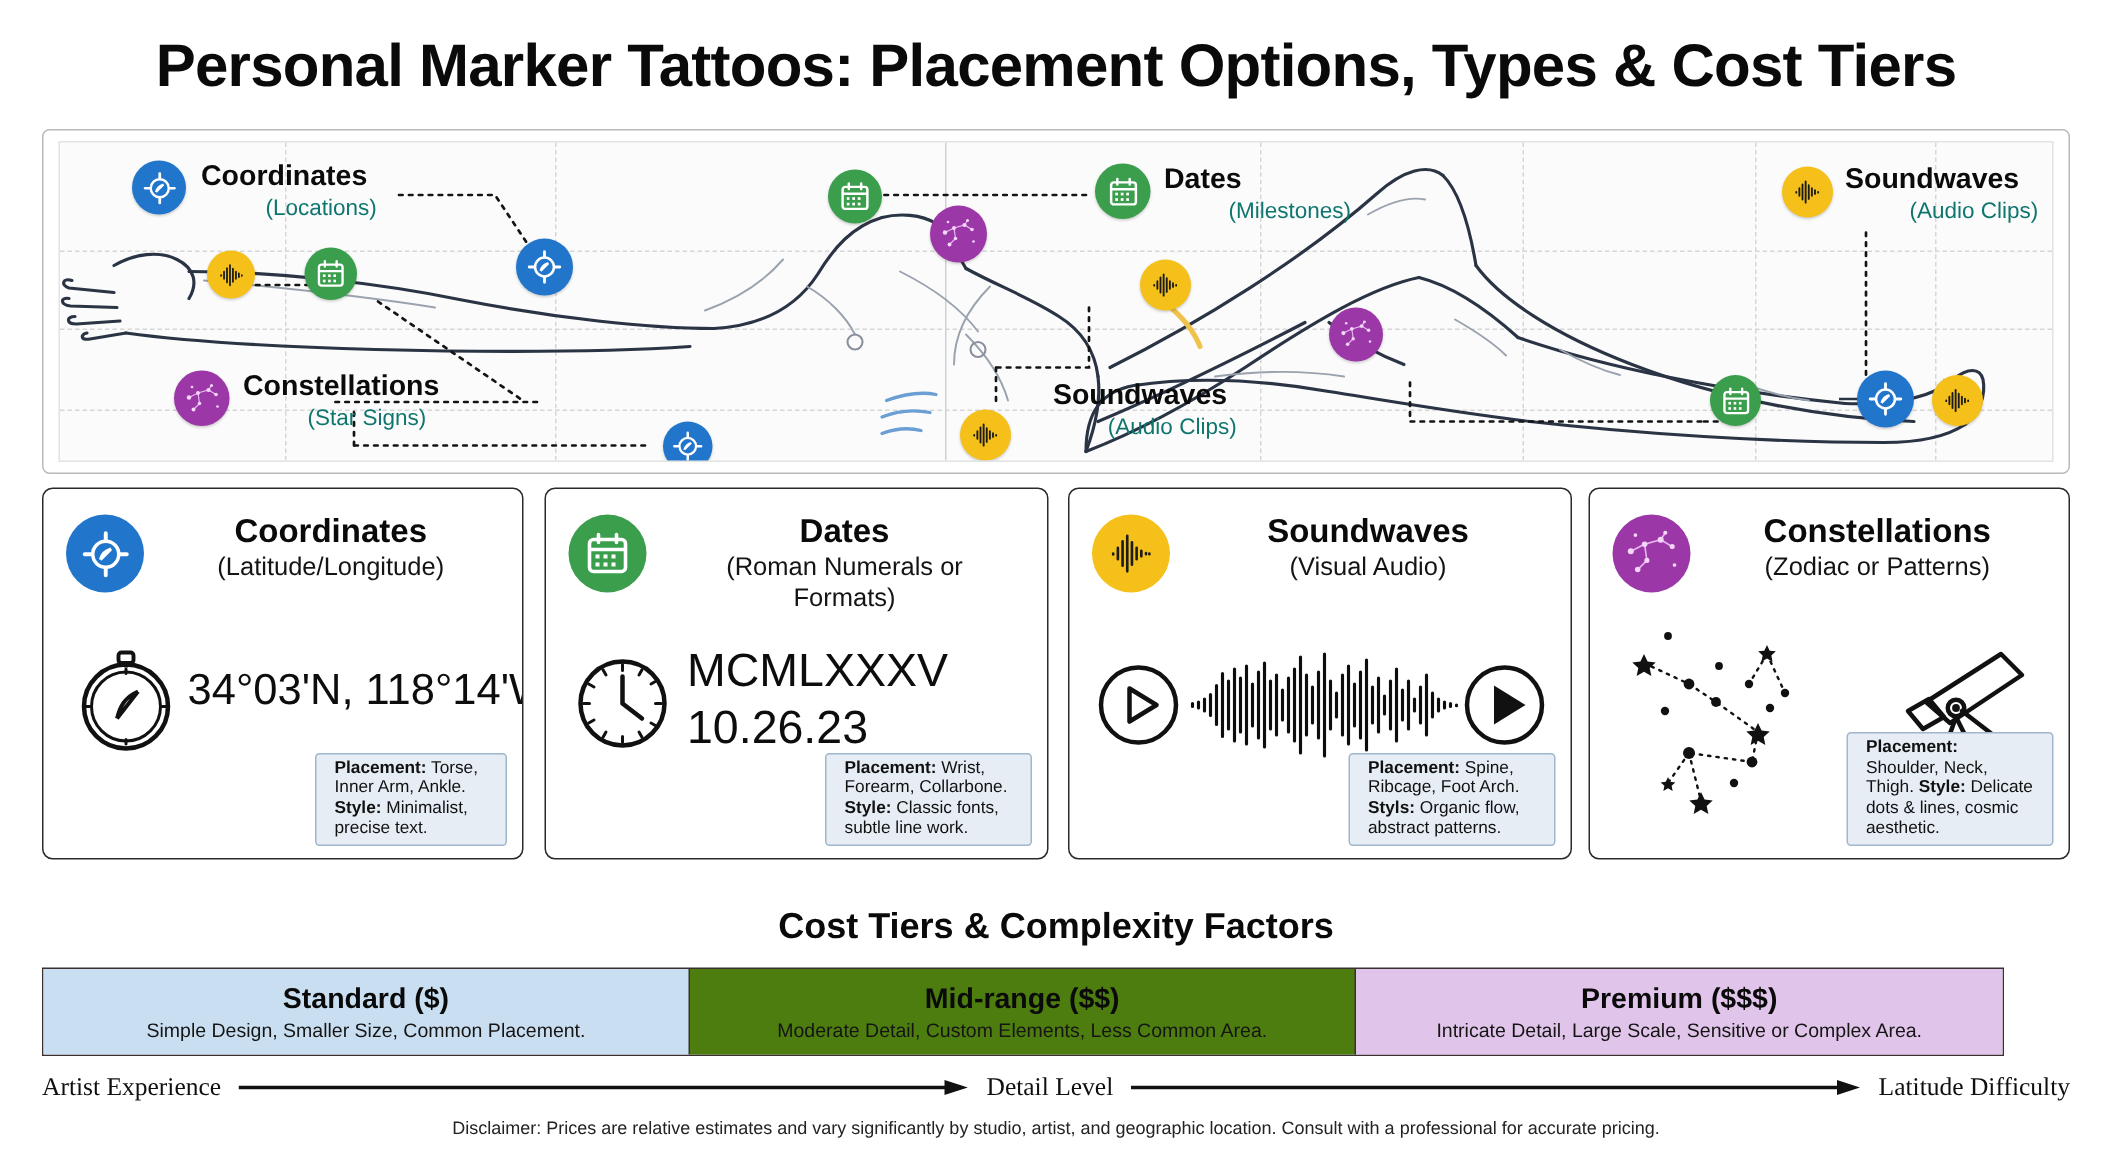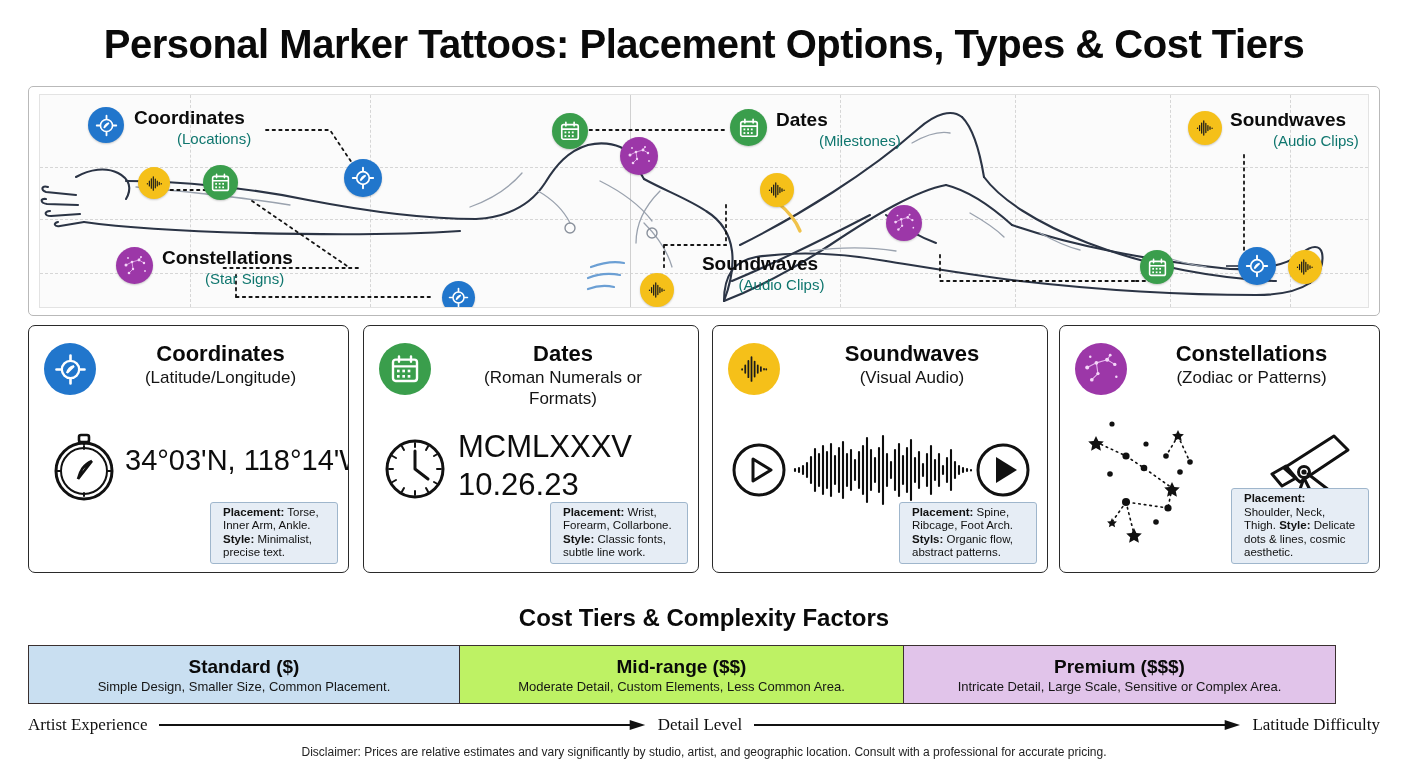--- a/index.html
+++ b/index.html
@@ -676,21 +676,21 @@
 
   </div>
 
   <div class="cost-title">Cost Tiers &amp; Complexity Factors</div>
 
   <div class="tiers">
     <div class="tier" style="width:33%; background:#c9dff1;">
       <div class="tier-name">Standard ($)</div>
       <div class="tier-desc">Simple Design, Smaller Size, Common Placement.</div>
     </div>
-    <div class="tier" style="width:34%; background:#bef264;">
+    <div class="tier" style="width:34%; background:#4d7c0f;">
       <div class="tier-name">Mid-range ($$)</div>
       <div class="tier-desc">Moderate Detail, Custom Elements, Less Common Area.</div>
     </div>
     <div class="tier" style="width:33%; background:#e1c4ea;">
       <div class="tier-name">Premium ($$$)</div>
       <div class="tier-desc">Intricate Detail, Large Scale, Sensitive or Complex Area.</div>
     </div>
   </div>
 
   <div class="axis-row">

